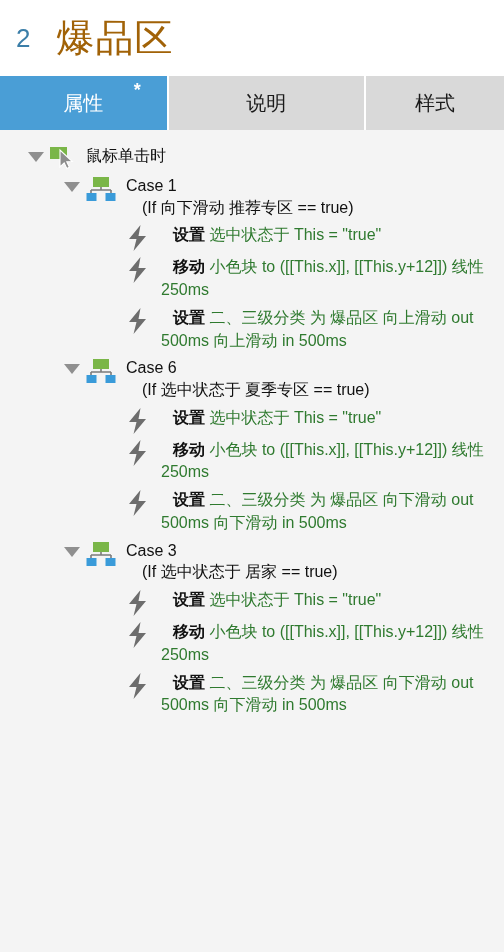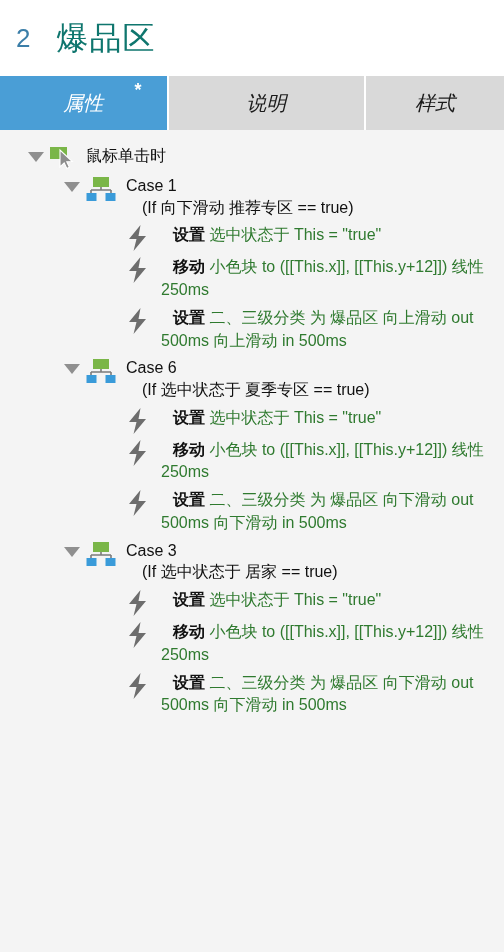--- a/index.html
+++ b/index.html
@@ -21,22 +21,22 @@
     padding-left: 16px;
     gap: 26px;
   }
   .header-index {
     color: #3b7ea8;
     font-size: 26px;
     font-weight: 400;
     line-height: 1;
   }
   .header-title {
-    color: #0f766e;
-    font-size: 32px;
+    color: #a16207;
+    font-size: 38px;
     font-weight: 400;
     line-height: 1;
     letter-spacing: 1px;
   }
 
   
   .tabbar {
     height: 54px;
     background: #ffffff;
     display: flex;
@@ -46,21 +46,20 @@
     position: relative;
     display: flex;
     align-items: center;
     justify-content: center;
     font-size: 20px;
     color: #1a1a1a;
     background: #d9d9d9;
     border-right: 2px solid #ffffff;
     cursor: pointer;
     user-select: none;
-    font-style: italic;
   }
   .tab:last-child { border-right: none; }
   .tab.w1 { width: 178px; }
   .tab.w2 { width: 208px; }
   .tab.w3 { width: 146px; }
   .tab.active {
     background: #4a9ed6;
     color: #ffffff;
     border-right: 2px solid #ffffff;
   }

